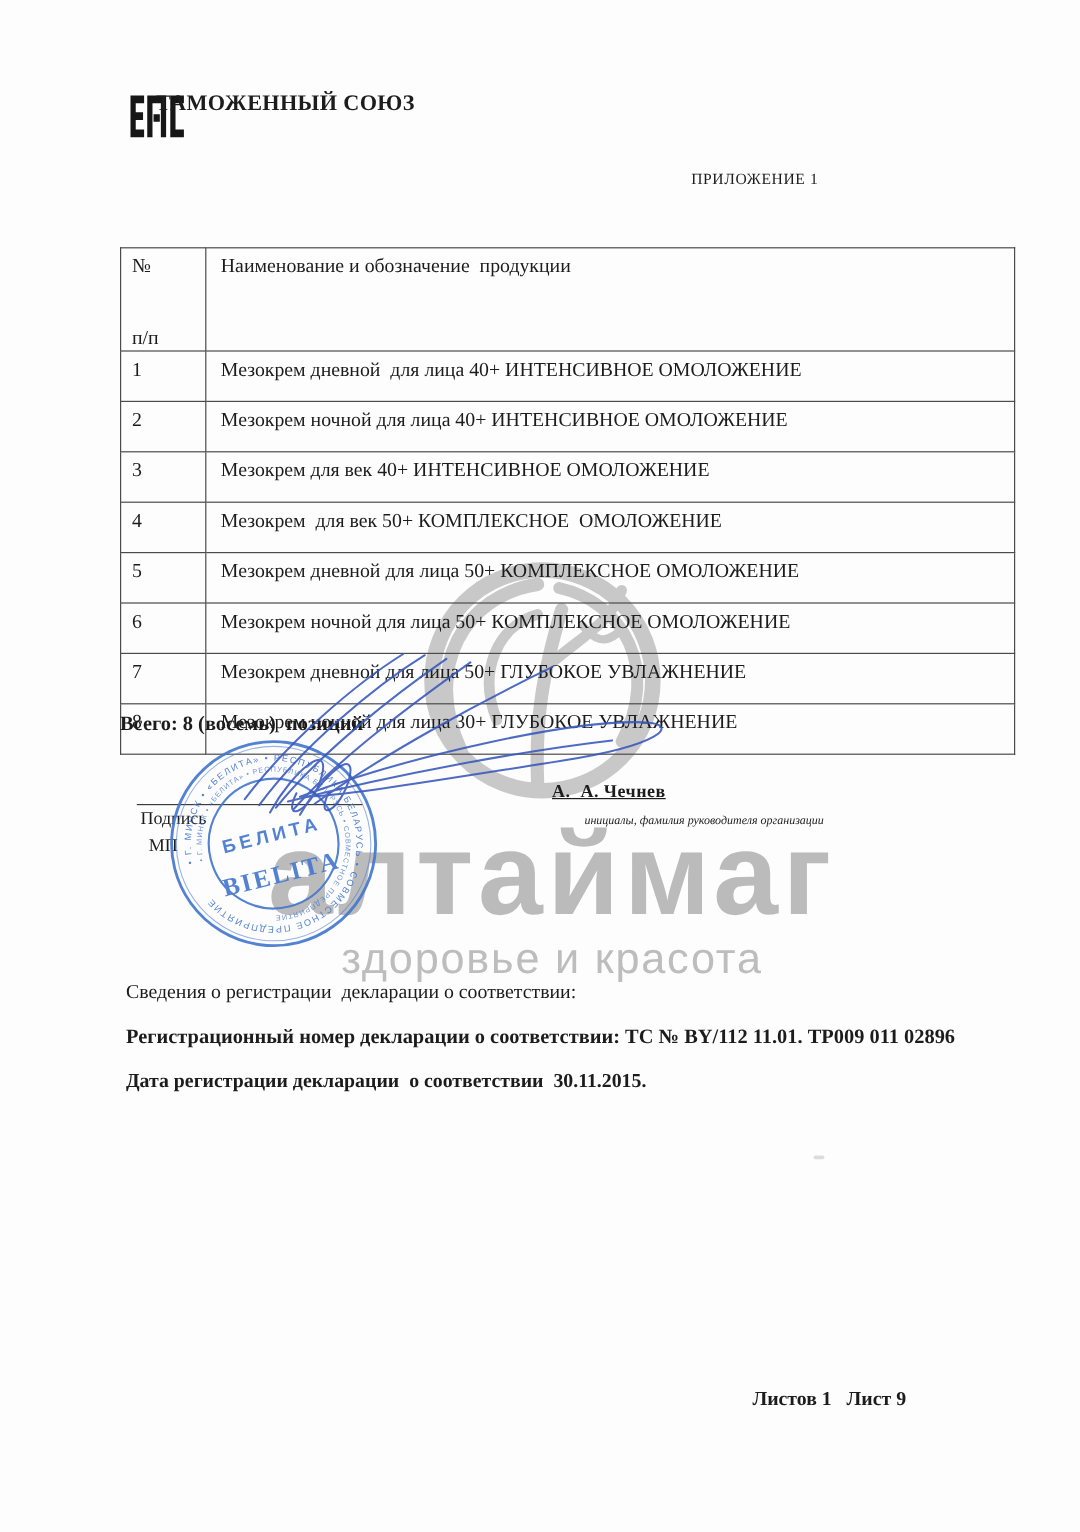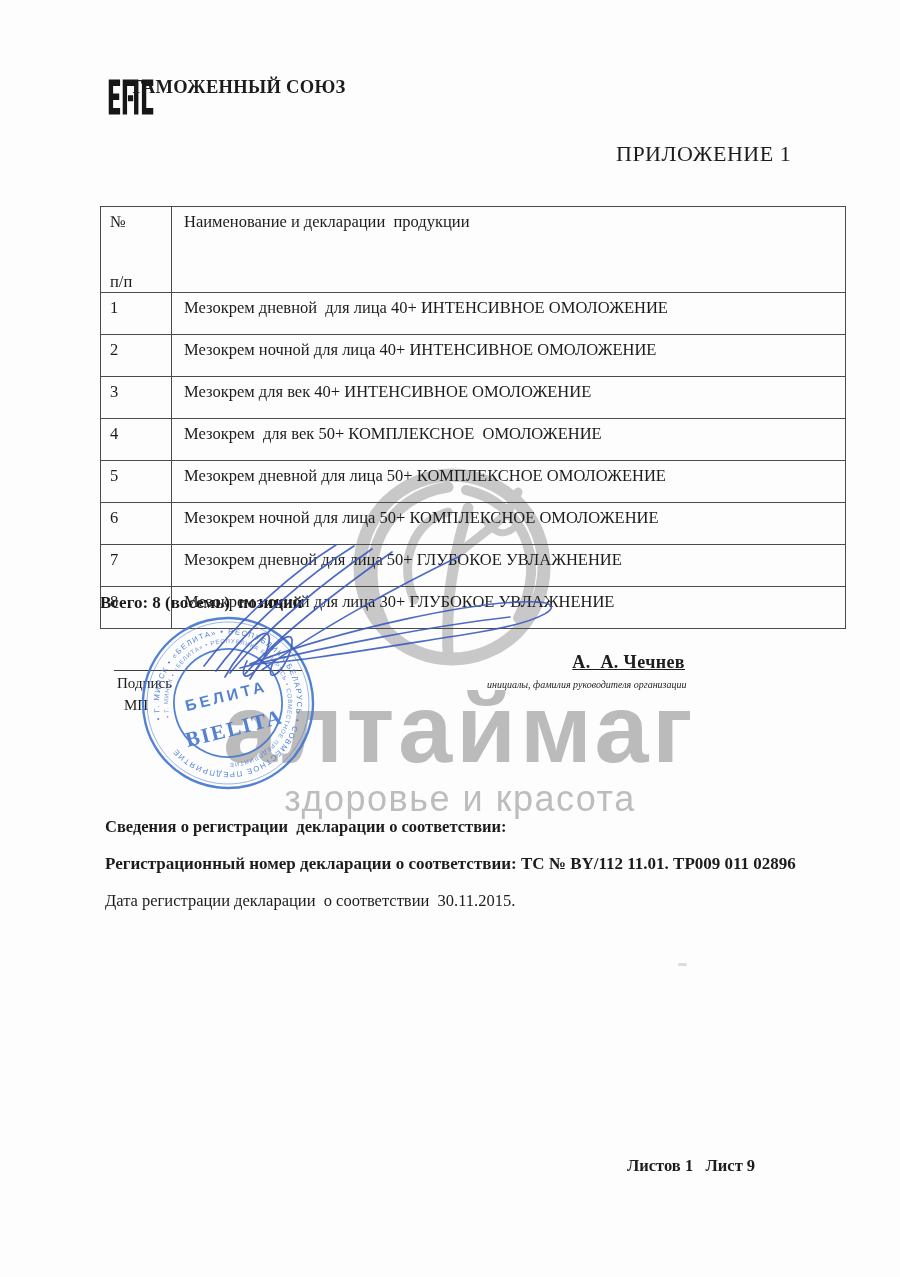--- a/index.html
+++ b/index.html
@@ -11,55 +11,55 @@
   .abs{position:absolute;}
   .pre{white-space:pre;}
   
   .wm-layer{position:absolute;inset:0;z-index:1;}
   .content-layer{position:absolute;inset:0;z-index:2;}
   .ink-layer{position:absolute;inset:0;z-index:3;pointer-events:none;}
 
   
   .title-block{left:130px;top:77px;width:600px;text-align:left;
     font-weight:bold;font-size:18.5px;line-height:21px;letter-spacing:.3px;}
-  .annex{left:576px;top:141px;font-size:22px;letter-spacing:.5px;margin-left:40px;}
+  .annex{left:576px;top:141px;font-size:13px;letter-spacing:.5px;}
 
   
   table.decl{position:absolute;left:100px;top:206px;width:746px;
     border-collapse:collapse;table-layout:fixed;}
   table.decl td{border:1.5px solid #4b4b4b;vertical-align:top;
     font-size:16.5px;line-height:20px;white-space:pre-wrap;}
   td.c-num{width:59px;padding:5px 2px 0 9px;}
   td.c-name{padding:5px 6px 0 12px;}
   tr.hdr td{height:39px;}
   tr.row td{height:36px;}
 
   .total-line{left:100px;top:593px;font-weight:bold;font-size:17px;}
 
   
   .sig-line{left:114px;top:670px;width:188px;border-top:1.6px solid #3d3d3d;height:0;}
   .lbl-sign{left:117px;top:675px;font-size:15px;}
   .lbl-mp{left:124px;top:697px;font-size:15px;}
-  .head-name{left:445px;top:652px;width:240px;text-align:right;
-    font-weight:bold;font-size:18px;text-decoration:underline;letter-spacing:.4px;}
+  .head-name{left:460px;top:652px;width:240px;text-align:left;
+    font-weight:bold;font-size:15px;text-decoration:underline;letter-spacing:.4px;}
   .head-cap1{left:487px;top:679px;font-size:10px;font-style:italic;}
   .head-cap2{left:414px;top:697px;font-size:13.5px;}
 
   
   .wm-title{left:150px;top:680px;width:620px;text-align:center;
     font-family:"Liberation Sans", sans-serif;font-weight:bold;
     font-size:97px;line-height:97px;letter-spacing:4px;color:#b0b0b0;opacity:.85;}
   .wm-sub{left:200px;top:778px;width:520px;text-align:center;
     font-family:"Liberation Sans", sans-serif;font-size:36px;
     letter-spacing:1.5px;color:#bdbdbd;}
 
   
-  .reg-heading{left:105px;top:817px;font-weight:bold;font-size:16.5px;}
+  .reg-heading{left:105px;top:817px;font-weight:normal;font-size:16.5px;}
   .reg-number{left:105px;top:854px;font-weight:bold;font-size:17px;}
-  .reg-date{left:105px;top:891px;font-weight:normal;font-size:16.5px;}
+  .reg-date{left:105px;top:891px;font-weight:bold;font-size:16.5px;}
 
   .footer-sheets{left:627px;top:1156px;font-weight:bold;font-size:16.5px;}
 
   .speck{left:678px;top:963px;width:9px;height:3px;background:#dcdcdc;border-radius:2px;}
 
   svg{display:block;}
   .stamp-text{font-family:"Liberation Sans", sans-serif;}
 </style>
 </head>
 <body>
@@ -97,21 +97,21 @@
       <div>ТАМОЖЕННЫЙ СОЮЗ</div>
     </div>
 
     <div class="abs annex">ПРИЛОЖЕНИЕ 1</div>
 
     <table class="decl">
       <tbody>
           <tr class="hdr">
         <td class="c-num"><span class="pre">№</span><br>
           <span class="pre">п/п</span></td>
-        <td class="c-name">Наименование и декларации  продукции</td>
+        <td class="c-name">Наименование и обозначение  продукции</td>
       </tr>
       <tr class="row">
         <td class="c-num">1</td>
         <td class="c-name">Мезокрем дневной  для лица 40+ ИНТЕНСИВНОЕ ОМОЛОЖЕНИЕ</td>
       </tr>
       <tr class="row">
         <td class="c-num">2</td>
         <td class="c-name">Мезокрем ночной для лица 40+ ИНТЕНСИВНОЕ ОМОЛОЖЕНИЕ</td>
       </tr>
       <tr class="row">

